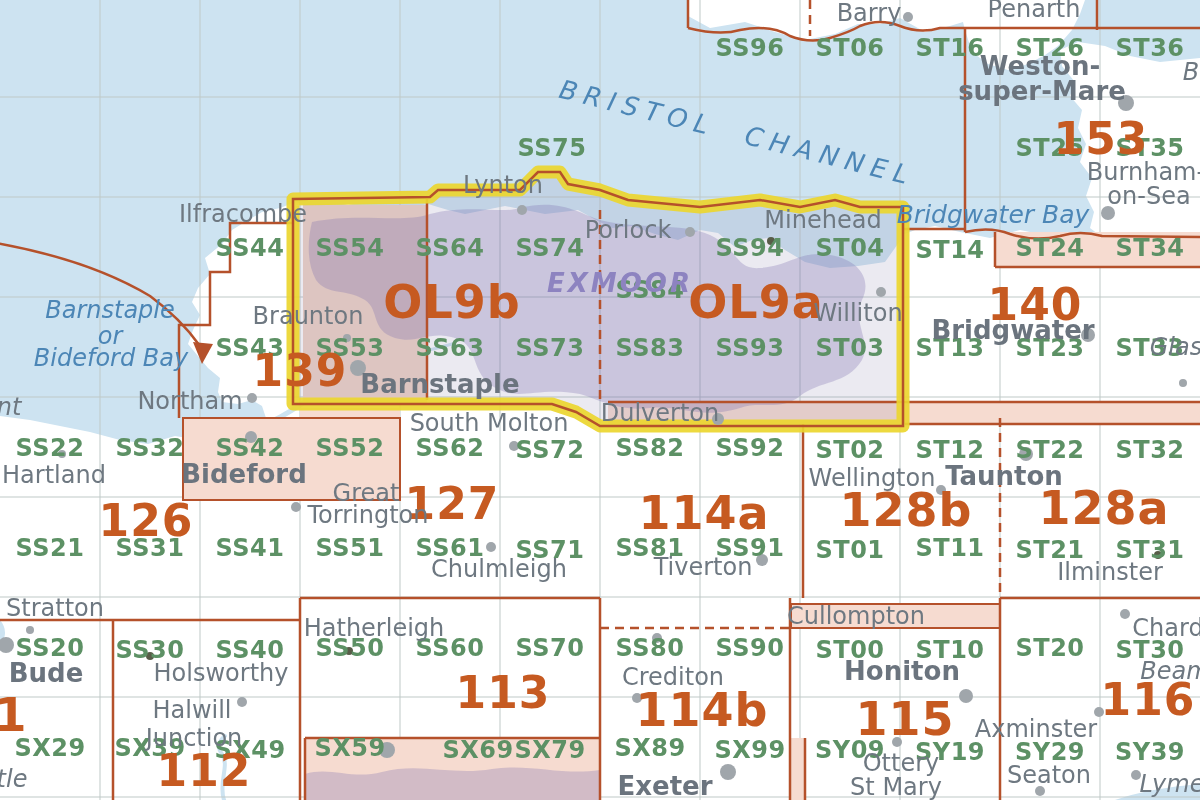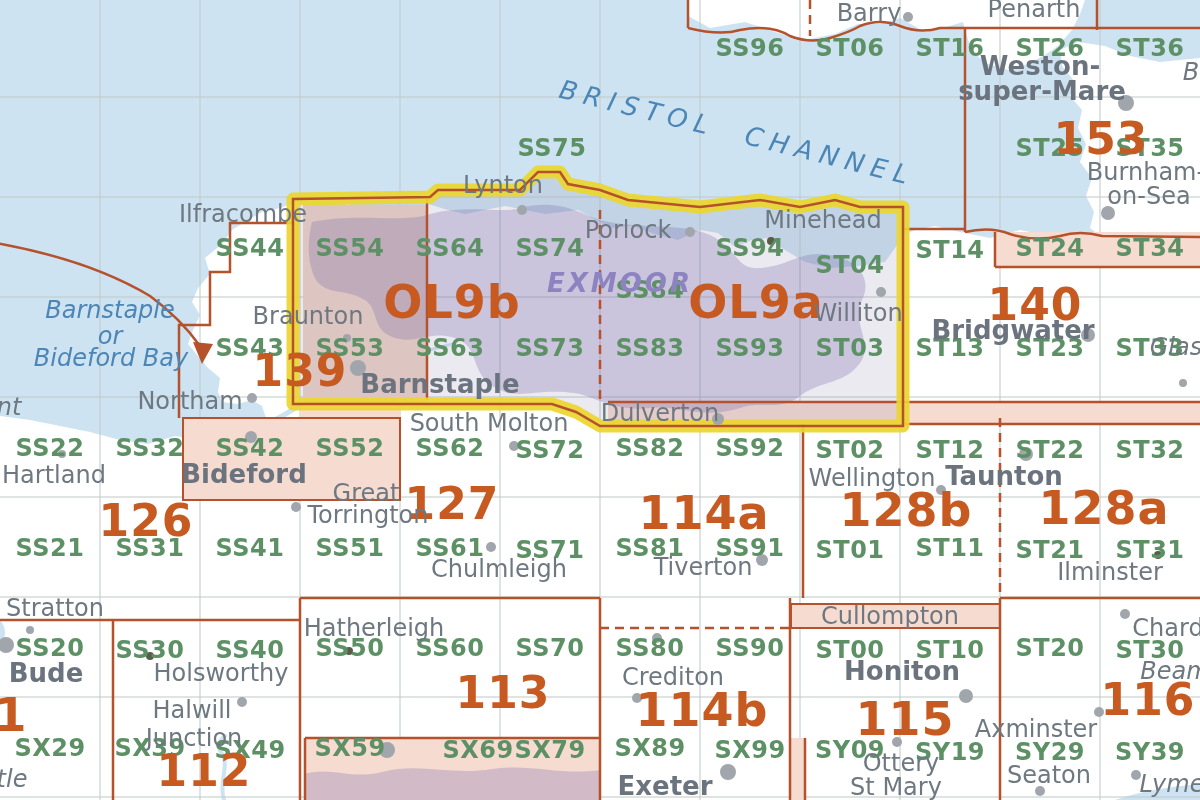--- a/index.html
+++ b/index.html
@@ -169,21 +169,21 @@
       <div class="lbl grid" style="left: 1150px; top: 48px; font-size: 24px;">ST36</div>
       <div class="lbl grid" style="left: 552px; top: 148px; font-size: 24px;">SS75</div>
       <div class="lbl grid" style="left: 1050px; top: 148px; font-size: 24px;">ST25</div>
       <div class="lbl grid" style="left: 1150px; top: 148px; font-size: 24px;">ST35</div>
       <div class="lbl grid" style="left: 250px; top: 248px; font-size: 24px;">SS44</div>
       <div class="lbl grid" style="left: 350px; top: 248px; font-size: 24px;">SS54</div>
       <div class="lbl grid" style="left: 450px; top: 248px; font-size: 24px;">SS64</div>
       <div class="lbl grid" style="left: 550px; top: 248px; font-size: 24px;">SS74</div>
       <div class="lbl grid" style="left: 650px; top: 248px; font-size: 24px; margin-top: 42px;">SS84</div>
       <div class="lbl grid" style="left: 750px; top: 248px; font-size: 24px;">SS94</div>
-      <div class="lbl grid" style="left: 850px; top: 248px; font-size: 24px; margin-top: 17px;">ST04</div>
+      <div class="lbl grid" style="left: 850px; top: 248px; font-size: 24px;">ST04</div>
       <div class="lbl grid" style="left: 950px; top: 250px; font-size: 24px;">ST14</div>
       <div class="lbl grid" style="left: 1050px; top: 248px; font-size: 24px;">ST24</div>
       <div class="lbl grid" style="left: 1150px; top: 248px; font-size: 24px;">ST34</div>
       <div class="lbl grid" style="left: 250px; top: 348px; font-size: 24px;">SS43</div>
       <div class="lbl grid" style="left: 350px; top: 348px; font-size: 24px;">SS53</div>
       <div class="lbl grid" style="left: 450px; top: 348px; font-size: 24px;">SS63</div>
       <div class="lbl grid" style="left: 550px; top: 348px; font-size: 24px;">SS73</div>
       <div class="lbl grid" style="left: 650px; top: 348px; font-size: 24px;">SS83</div>
       <div class="lbl grid" style="left: 750px; top: 348px; font-size: 24px;">SS93</div>
       <div class="lbl grid" style="left: 850px; top: 348px; font-size: 24px;">ST03</div>
@@ -274,35 +274,36 @@
       <div class="lbl place" style="left: 368px; top: 515px; font-size: 24px;">Torrington</div>
       <div class="lbl place" style="left: 489px; top: 423px; font-size: 24px;">South Molton</div>
       <div class="lbl place" style="left: 499px; top: 569px; font-size: 24px;">Chulmleigh</div>
       <div class="lbl place" style="left: 703px; top: 567px; font-size: 24px;">Tiverton</div>
       <div class="lbl place" style="left: 660px; top: 413px; font-size: 24px;">Dulverton</div>
       <div class="lbl place" style="left: 872px; top: 478px; font-size: 24px;">Wellington</div>
       <div class="lbl place b" style="left: 1004px; top: 476px; font-size: 26px;">Taunton</div>
       <div class="lbl place b" style="left: 1013px; top: 330px; font-size: 26px;">Bridgwater</div>
       <div class="lbl place b" style="left: 665px; top: 786px; font-size: 26px;">Exeter</div>
       <div class="lbl place" style="left: 673px; top: 677px; font-size: 24px;">Crediton</div>
-      <div class="lbl place" style="left: 890px; top: 616px; font-size: 24px;">Cullompton</div>
+      <div class="lbl place" style="left: 856px; top: 616px; font-size: 24px;">Cullompton</div>
       <div class="lbl place b" style="left: 902px; top: 671px; font-size: 26px;">Honiton</div>
       <div class="lbl place" style="left: 901px; top: 763px; font-size: 24px;">Ottery</div>
       <div class="lbl place" style="left: 896px; top: 787px; font-size: 24px;">St Mary</div>
       <div class="lbl place" style="left: 1036px; top: 729px; font-size: 24px;">Axminster</div>
       <div class="lbl place" style="left: 1049px; top: 775px; font-size: 24px;">Seaton</div>
       <div class="lbl place" style="left: 1168px; top: 628px; font-size: 24px;">Chard</div>
       <div class="lbl place" style="left: 1110px; top: 572px; font-size: 24px;">Ilminster</div>
       <div class="lbl place b" style="left: 1040px; top: 66px; font-size: 26px;">Weston-</div>
       <div class="lbl place b" style="left: 1042px; top: 91px; font-size: 26px;">super-Mare</div>
       <div class="lbl place" style="left: 1146px; top: 172px; font-size: 24px;">Burnham-</div>
       <div class="lbl place" style="left: 1149px; top: 196px; font-size: 24px;">on-Sea</div>
       <div class="lbl place" style="left: 869px; top: 13px; font-size: 24px;">Barry</div>
       <div class="lbl place" style="left: 1034px; top: 9px; font-size: 24px;">Penarth</div>
       <div class="lbl sea channel" style="left: 563px; top: 76px; font-size: 26px; transform: rotate(14deg);">BRISTOL CHANNEL</div>
+      <div class="lbl sea " style="left: 993px; top: 214px; font-size: 25px;">Bridgwater Bay</div>
       <div class="lbl sea " style="left: 110px; top: 310px; font-size: 24px;">Barnstaple</div>
       <div class="lbl sea " style="left: 110px; top: 336px; font-size: 24px;">or</div>
       <div class="lbl sea " style="left: 111px; top: 358px; font-size: 24px;">Bideford Bay</div>
       <div class="lbl park" style="left: 620px; top: 283px; font-size: 26px;">EXMOOR</div>
       <div class="lbl frag" style="left: 9px; top: 407px; font-size: 24px;">nt</div>
       <div class="lbl frag" style="left: 12px; top: 779px; font-size: 24px;">tle</div>
       <div class="lbl frag" style="left: 1176px; top: 347px; font-size: 24px;">Glas</div>
       <div class="lbl frag" style="left: 1175px; top: 671px; font-size: 24px;">Beam</div>
       <div class="lbl frag" style="left: 1172px; top: 784px; font-size: 24px;">Lyme</div>
       <div class="lbl frag" style="left: 1191px; top: 72px; font-size: 24px;">B</div>

